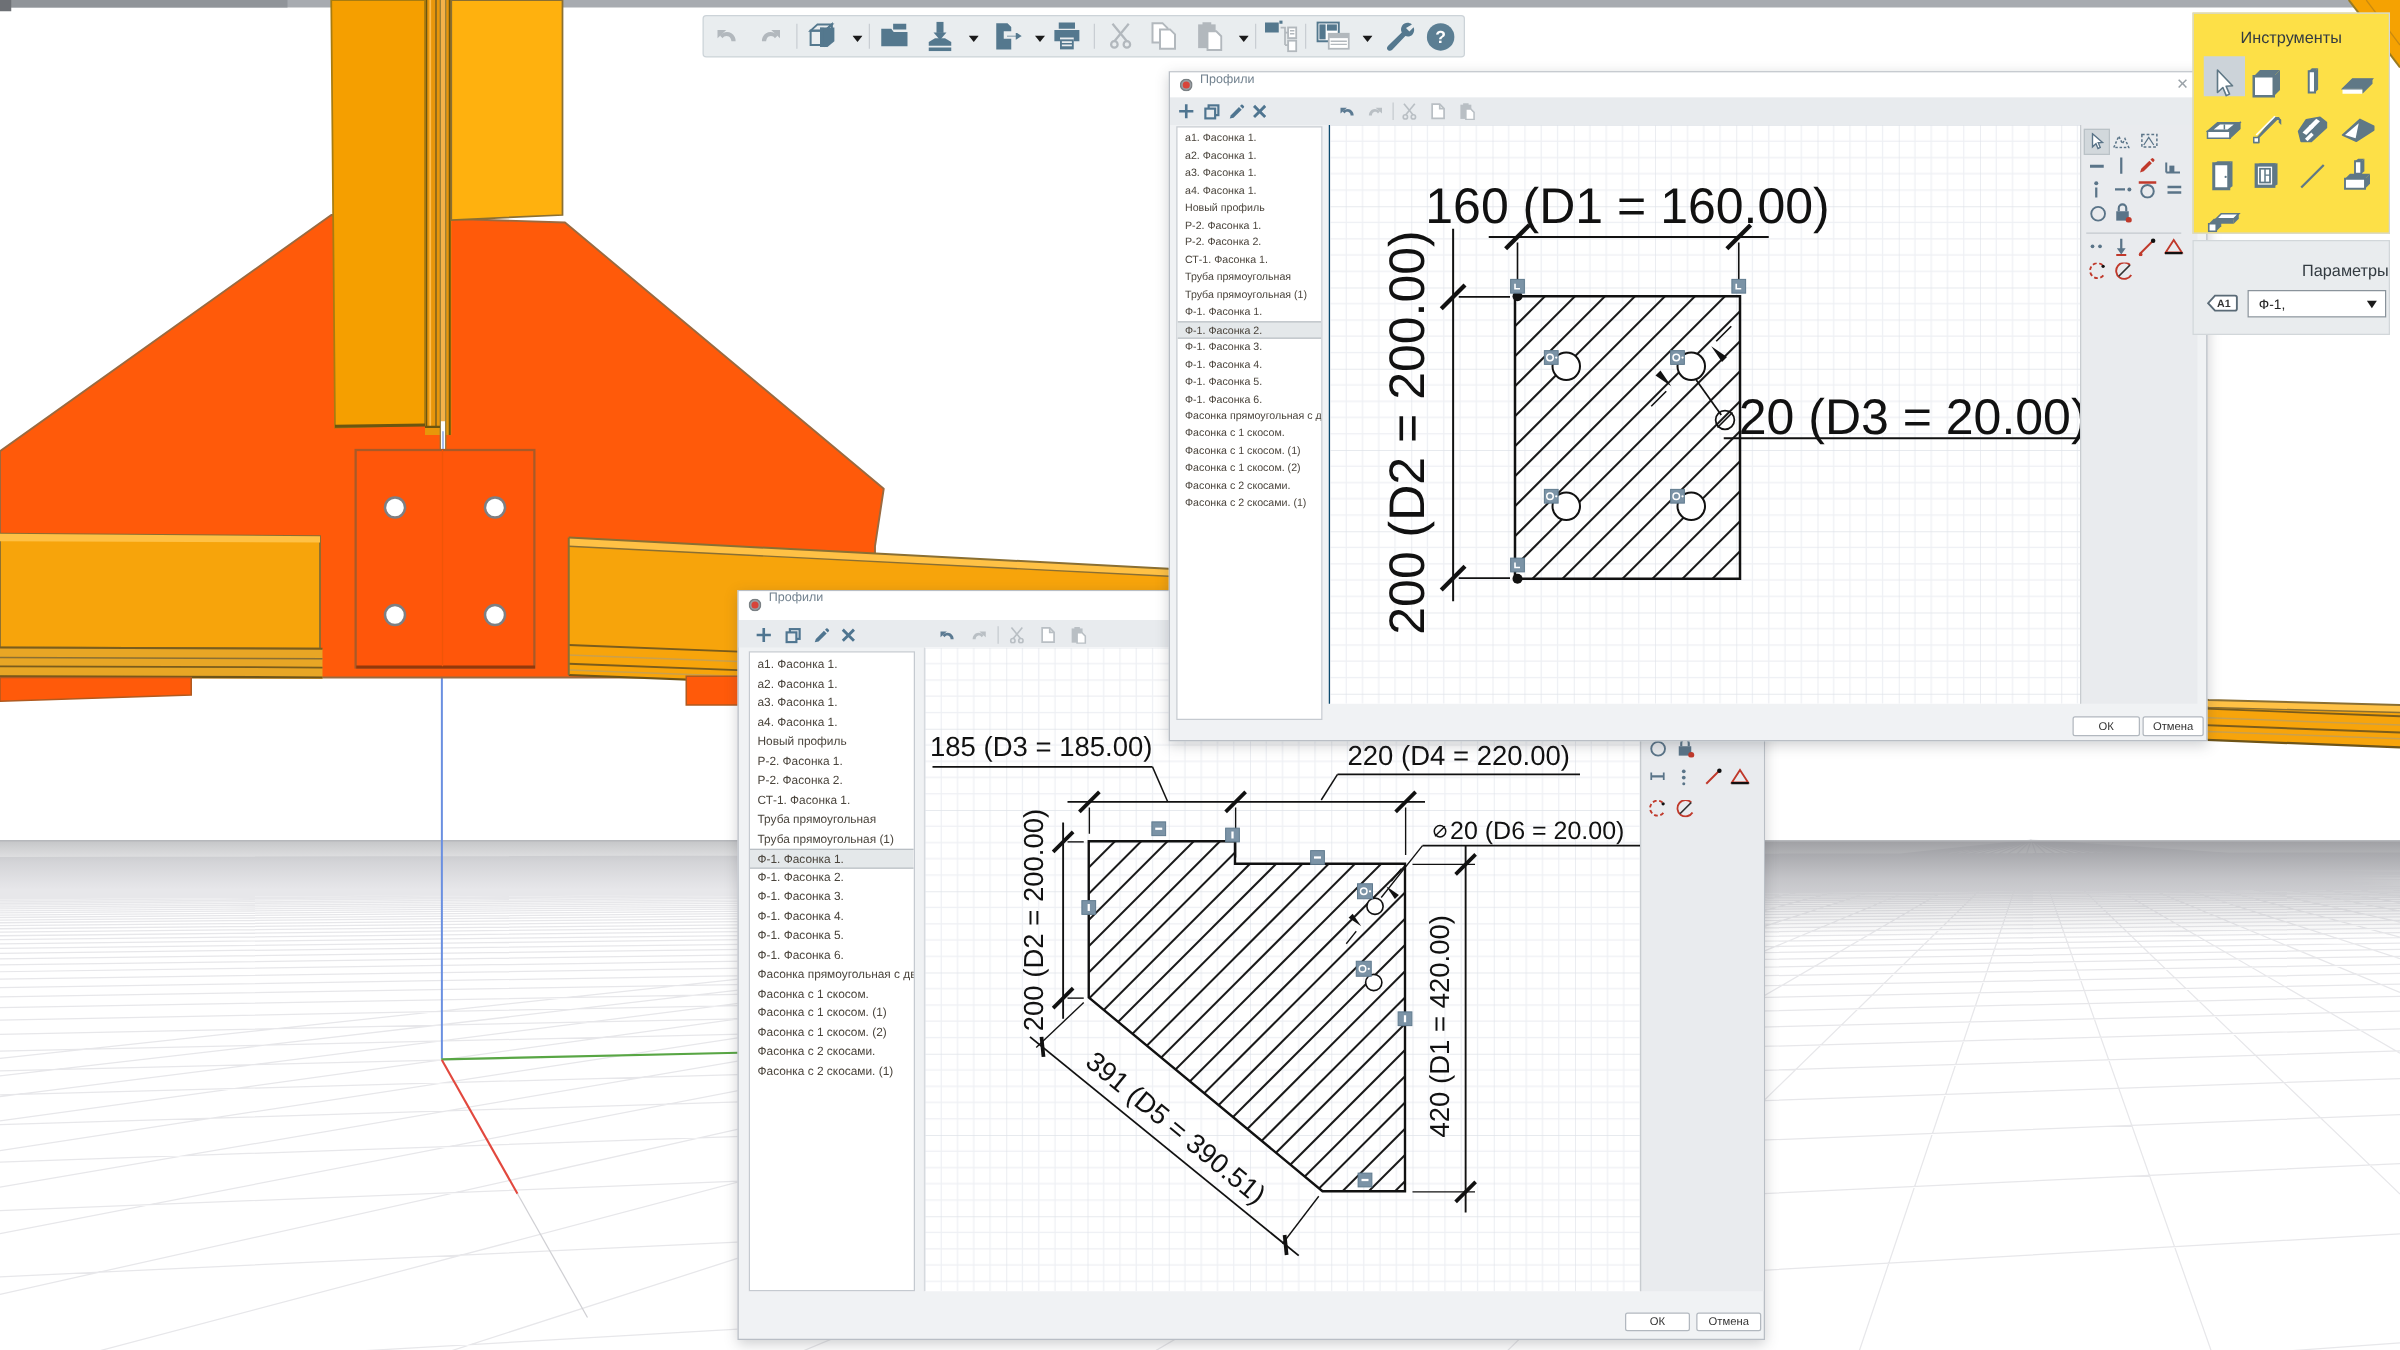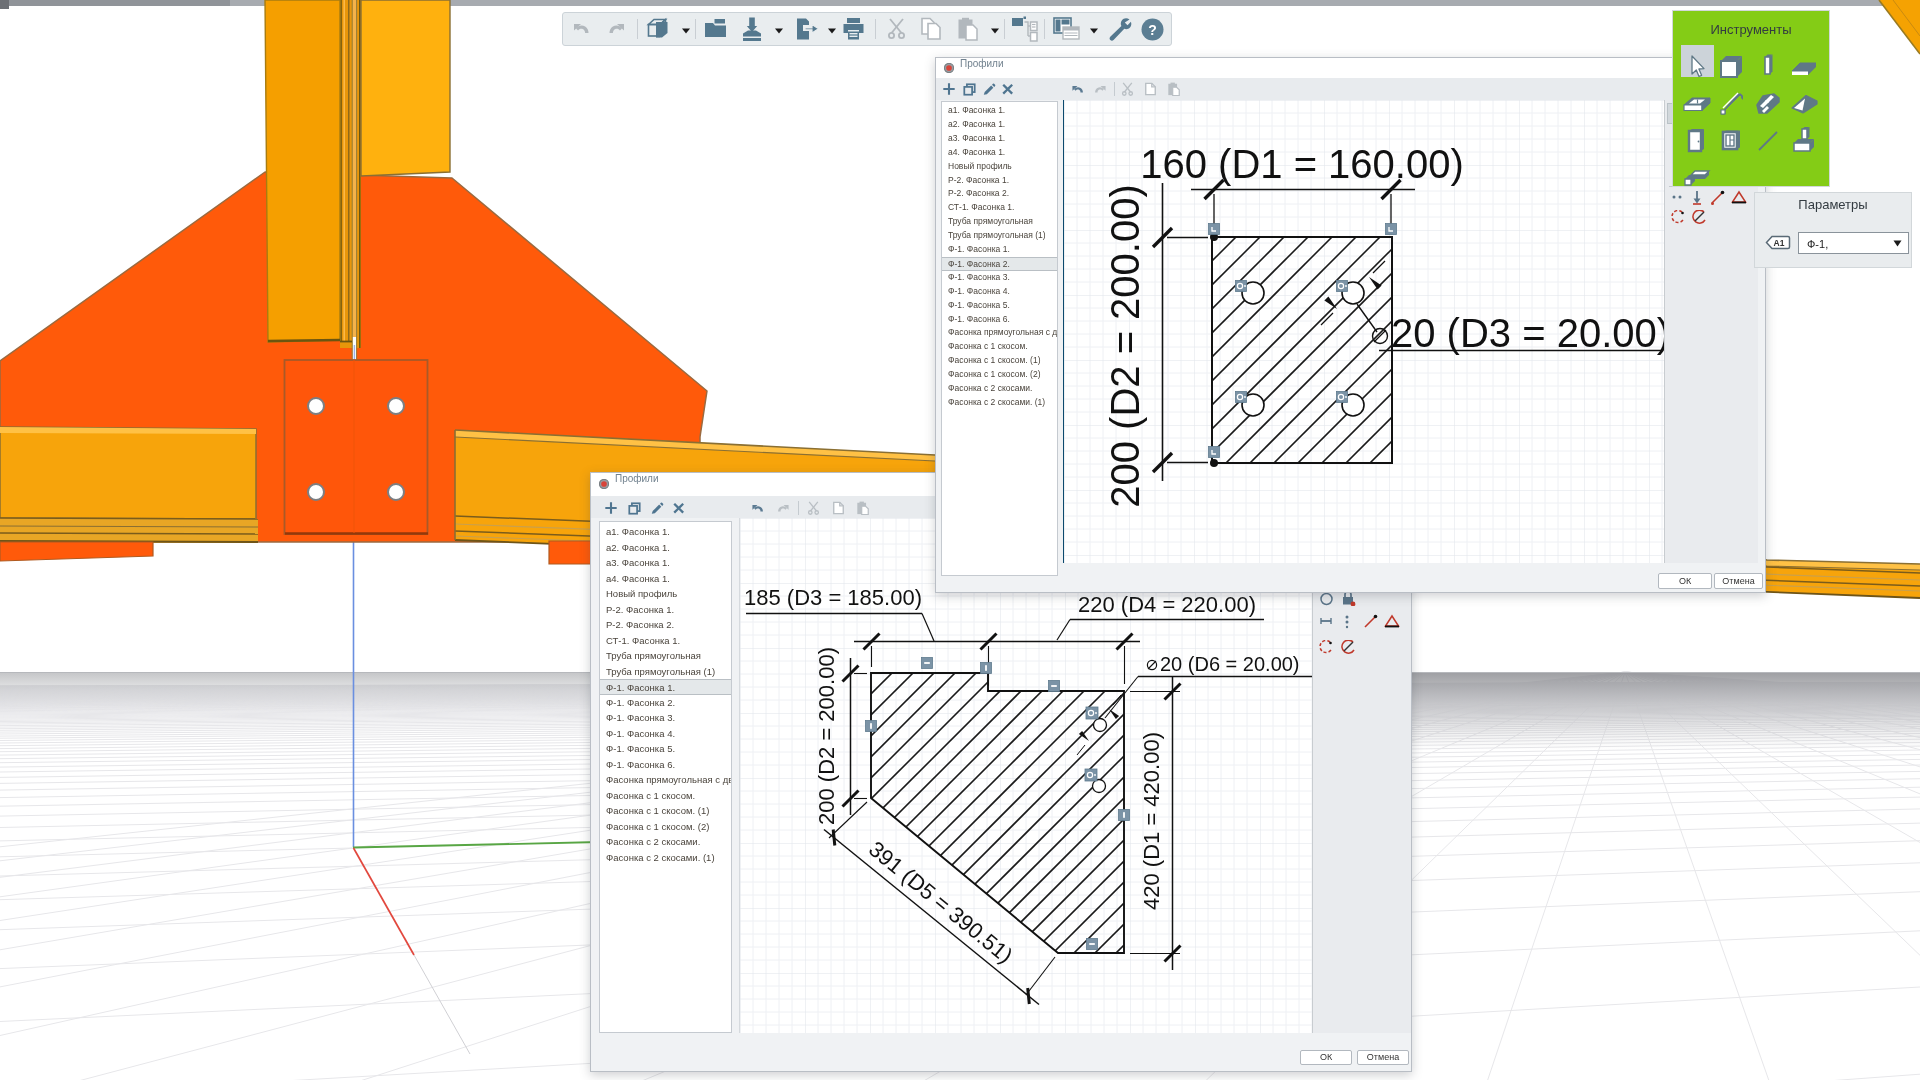--- a/index.html
+++ b/index.html
@@ -634,21 +634,21 @@
       <polygon points="0,0.5 8,0.5 4,5.5" fill="#1a1a1a"></polygon>
     </svg>
     <svg style="position:absolute;left:545px;top:4px" width="24" height="24" viewBox="0 0 24 24">
       <path d="M21.5 2.5 C19 0.5 15.5 1 13.8 3.4 C12.6 5.1 12.5 7.3 13.4 9 L2.5 19.5 C1.3 20.7 1.3 22 2.3 23 C3.3 24 4.7 23.9 5.8 22.8 L16.3 11.8 C18.2 12.6 20.5 12.2 22 10.5 C23.4 8.9 23.7 6.6 22.9 4.8 L19.5 8.2 L16.8 5.4 Z" fill="#54788e"></path>
     </svg>
     <svg style="position:absolute;left:578px;top:5px" width="23" height="23" viewBox="0 0 23 23">
       <circle cx="11.5" cy="11.5" r="11" fill="#5b7e93"></circle>
       <text x="11.5" y="16.5" font-family="Liberation Sans,sans-serif" font-size="14" font-weight="bold" fill="#fff" text-anchor="middle">?</text>
     </svg>
   </div>
-<div style="position:absolute;left:1672px;top:10px;width:156px;height:175px;background:#84cc16;border:1px solid #d2d7da;z-index:30">
+<div style="position:absolute;left:1754px;top:10px;width:156px;height:175px;background:#fde047;border:1px solid #d2d7da;z-index:30">
     <div style="position:absolute;left:0;top:11px;width:100%;text-align:center;font:13px 'Liberation Sans',sans-serif;color:#333b41">Инструменты</div>
     <div style="position:absolute;left:8px;top:34px;width:33px;height:32px;background:#ccd3d9"></div>
     <svg style="position:absolute;left:9px;top:41px" width="30" height="30" viewBox="0 0 30 30">
       <path d="M10 4 L10 22 L14.3 18 L17 24.5 L19.6 23.3 L16.9 17 L22 16.6 Z" fill="#ffffff" stroke="#5f7886" stroke-width="1.3" stroke-linejoin="round"></path>
     </svg>
     <svg style="position:absolute;left:44px;top:41px" width="30" height="30" viewBox="0 0 30 30">
       <polygon points="4,9 20,9 20,25 4,25" fill="#ffffff" stroke="#5f7886" stroke-width="2"></polygon>
       <polygon points="4,9 9,4 25,4 20,9" fill="#5f7886"></polygon>
       <polygon points="20,9 25,4 25,20 20,25" fill="#5f7886"></polygon>
     </svg>
@@ -715,21 +715,21 @@
     <svg style="position:absolute;left:9px;top:149px" width="30" height="30" viewBox="0 0 30 30">
       <polygon points="9,15 13,11 27,11 23,15" fill="#fff" stroke="#5f7886" stroke-width="1.3"></polygon>
       <polygon points="9,15 23,15 23,19 9,19" fill="#5f7886"></polygon>
       <polygon points="23,15 27,11 27,15 23,19" fill="#5f7886"></polygon>
       <polygon points="3,19 7,15 13,15 9,19" fill="#5f7886"></polygon>
       <polygon points="9,19 13,15 13,21 9,25" fill="#5f7886"></polygon>
       <polygon points="3,19 9,19 9,25 3,25" fill="#fff" stroke="#5f7886" stroke-width="1.3"></polygon>
     </svg>
   </div>
 <div style="position:absolute;left:1754px;top:192px;width:156px;height:74px;background:#e9ecee;border:1px solid #d2d7da;z-index:30">
-    <div style="position:absolute;left:0;top:4px;width:100%;text-align:center;font:13px 'Liberation Sans',sans-serif;color:#333b41">Параметры</div>
+    <div style="position:absolute;left:0;top:16px;width:100%;text-align:right;font:13px 'Liberation Sans',sans-serif;color:#333b41">Параметры</div>
     <svg style="position:absolute;left:10px;top:41px" width="26" height="17" viewBox="0 0 26 17">
       <path d="M7 2.5 L23 2.5 Q24.5 2.5 24.5 4 L24.5 13 Q24.5 14.5 23 14.5 L7 14.5 L1.5 8.5 Z" fill="#fff" stroke="#5a6a76" stroke-width="1.5"></path>
       <text x="14" y="11.8" font-family="Liberation Sans,sans-serif" font-size="8.5" font-weight="bold" fill="#333" text-anchor="middle">A1</text>
     </svg>
     <div style="position:absolute;left:43px;top:39px;width:111px;height:22px;background:#fff;border:1px solid #8a939b;font:11px 'Liberation Sans',sans-serif;color:#222;line-height:22px;padding-left:8px;box-sizing:border-box">Ф-1,</div>
     <svg style="position:absolute;left:138px;top:47px" width="9" height="7" viewBox="0 0 9 7">
       <polygon points="0.5,0.5 8.5,0.5 4.5,6.5" fill="#1a1a1a"></polygon>
     </svg>
   </div>
 </body></html>

